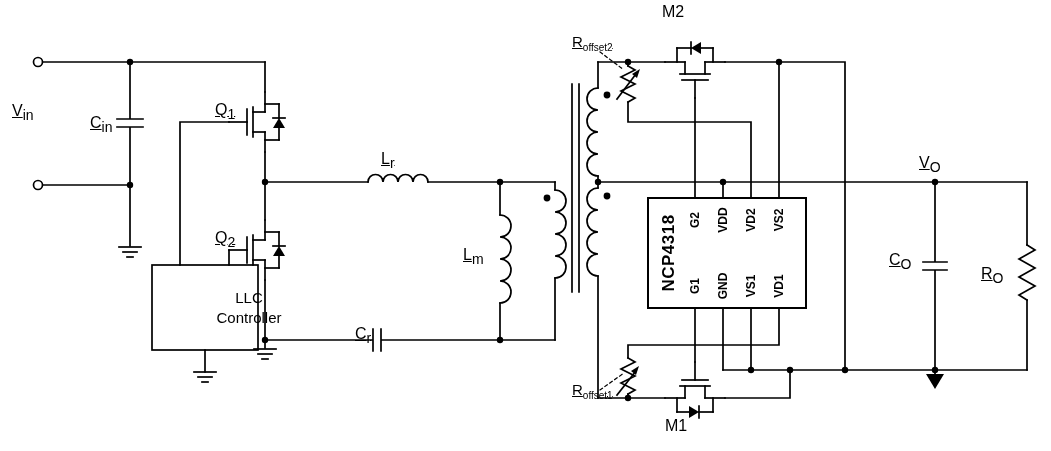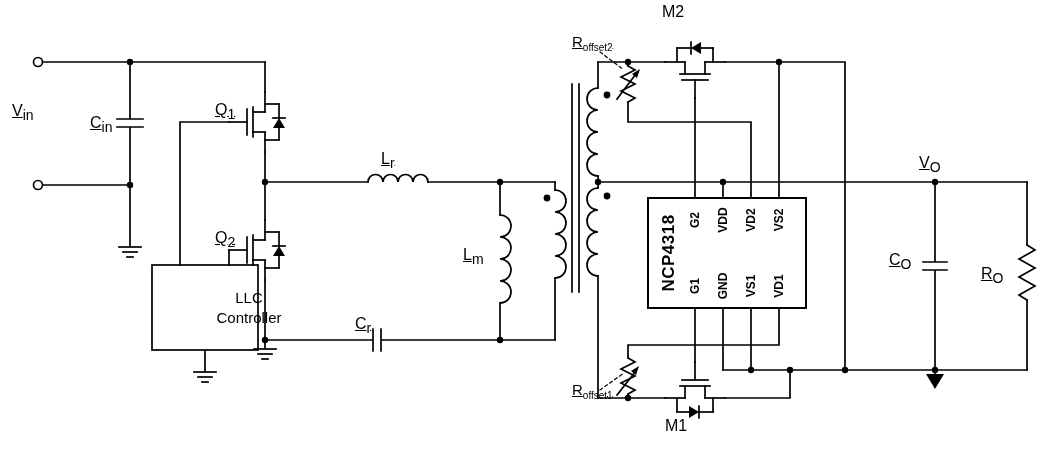--- a/index.html
+++ b/index.html
@@ -145,21 +145,21 @@
 <div class="lbl" style="left:215px;top:102px"><span>Q</span><sub>1</sub></div>
 <div class="lbl" style="left:215px;top:230px"><span>Q</span><sub>2</sub></div>
 
 <div class="llc-box">
   <div>LLC</div>
   <div>Controller</div>
 </div>
 
 <div class="lbl" style="left:381px;top:151px"><span>L</span><sub>r</sub></div>
 <div class="lbl" style="left:463px;top:247px"><span>L</span><sub>m</sub></div>
-<div class="lbl" style="left:355px;top:316px"><span>C</span><sub>r</sub></div>
+<div class="lbl" style="left:355px;top:326px"><span>C</span><sub>r</sub></div>
 
 <div class="lbl small" style="left:572px;top:34px"><span>R</span><sub>offset2</sub></div>
 <div class="lbl small" style="left:572px;top:382px"><span>R</span><sub>offset1</sub></div>
 
 <div class="mlabel" style="left:662px;top:4px">M2</div>
 <div class="mlabel" style="left:665px;top:418px">M1</div>
 
 <div class="rot icname" style="left:668px;top:253px">NCP4318</div>
 
 <div class="rot pin" style="left:695px;top:220px">G2</div>

